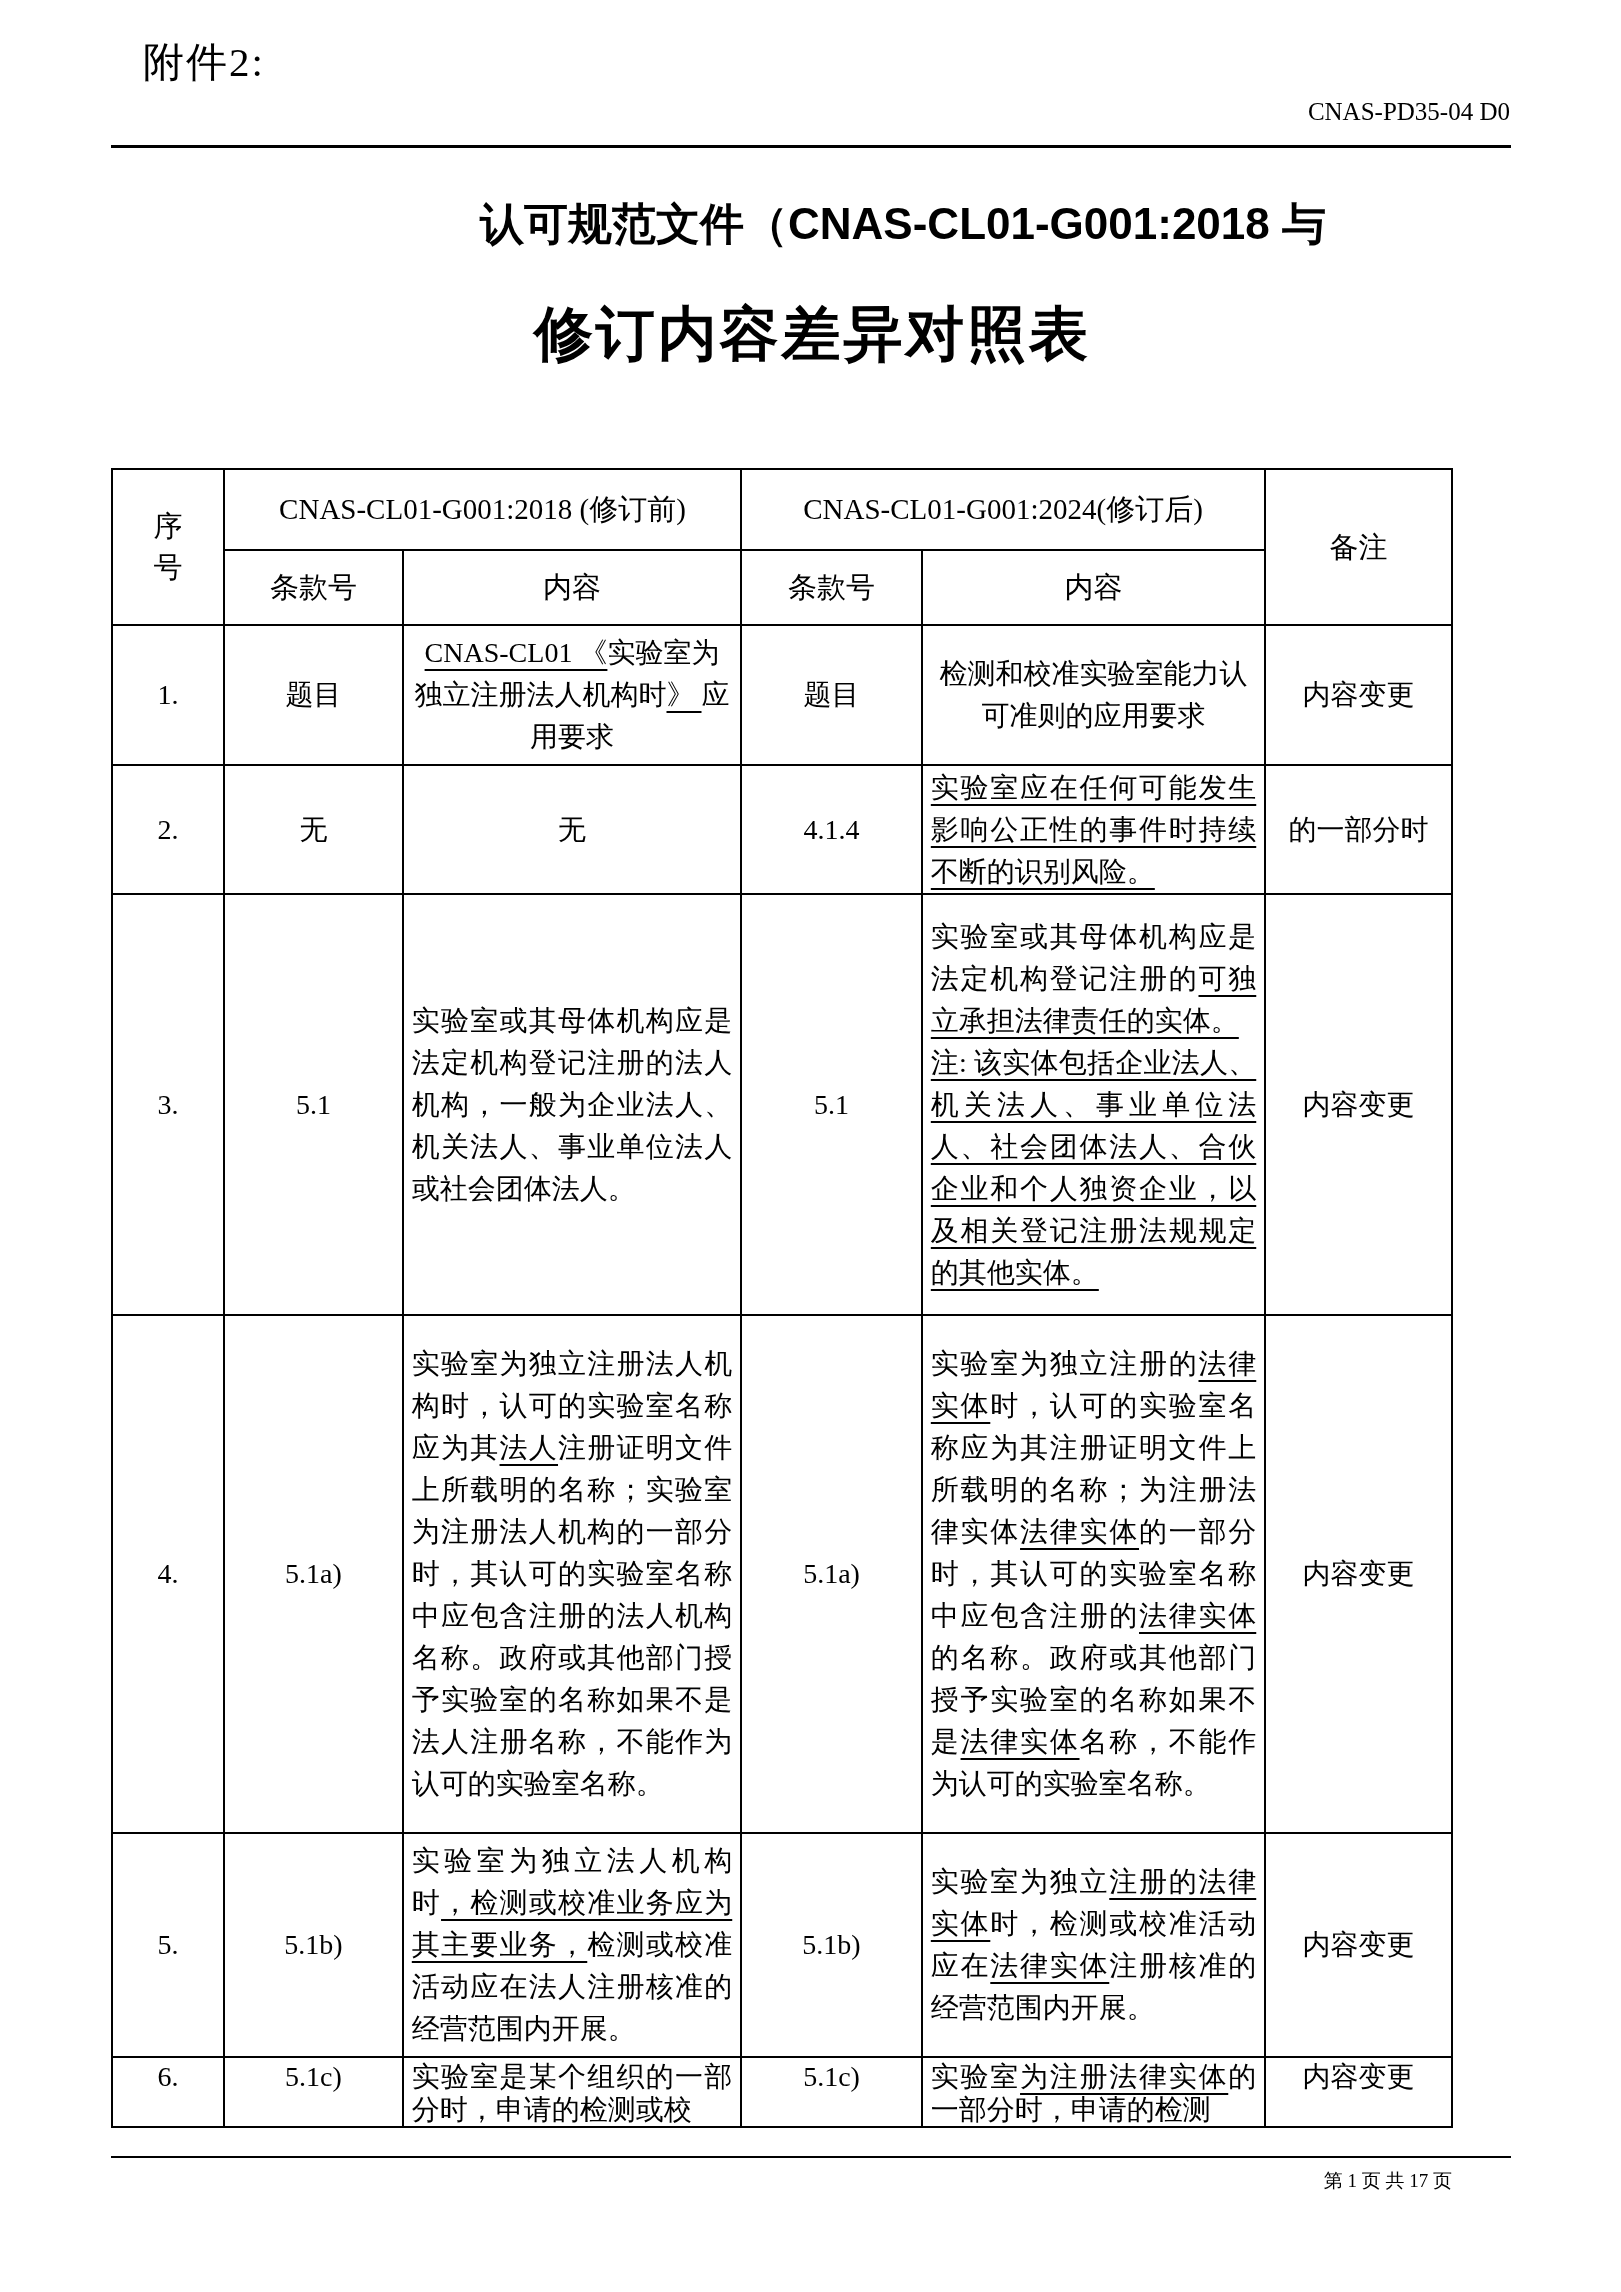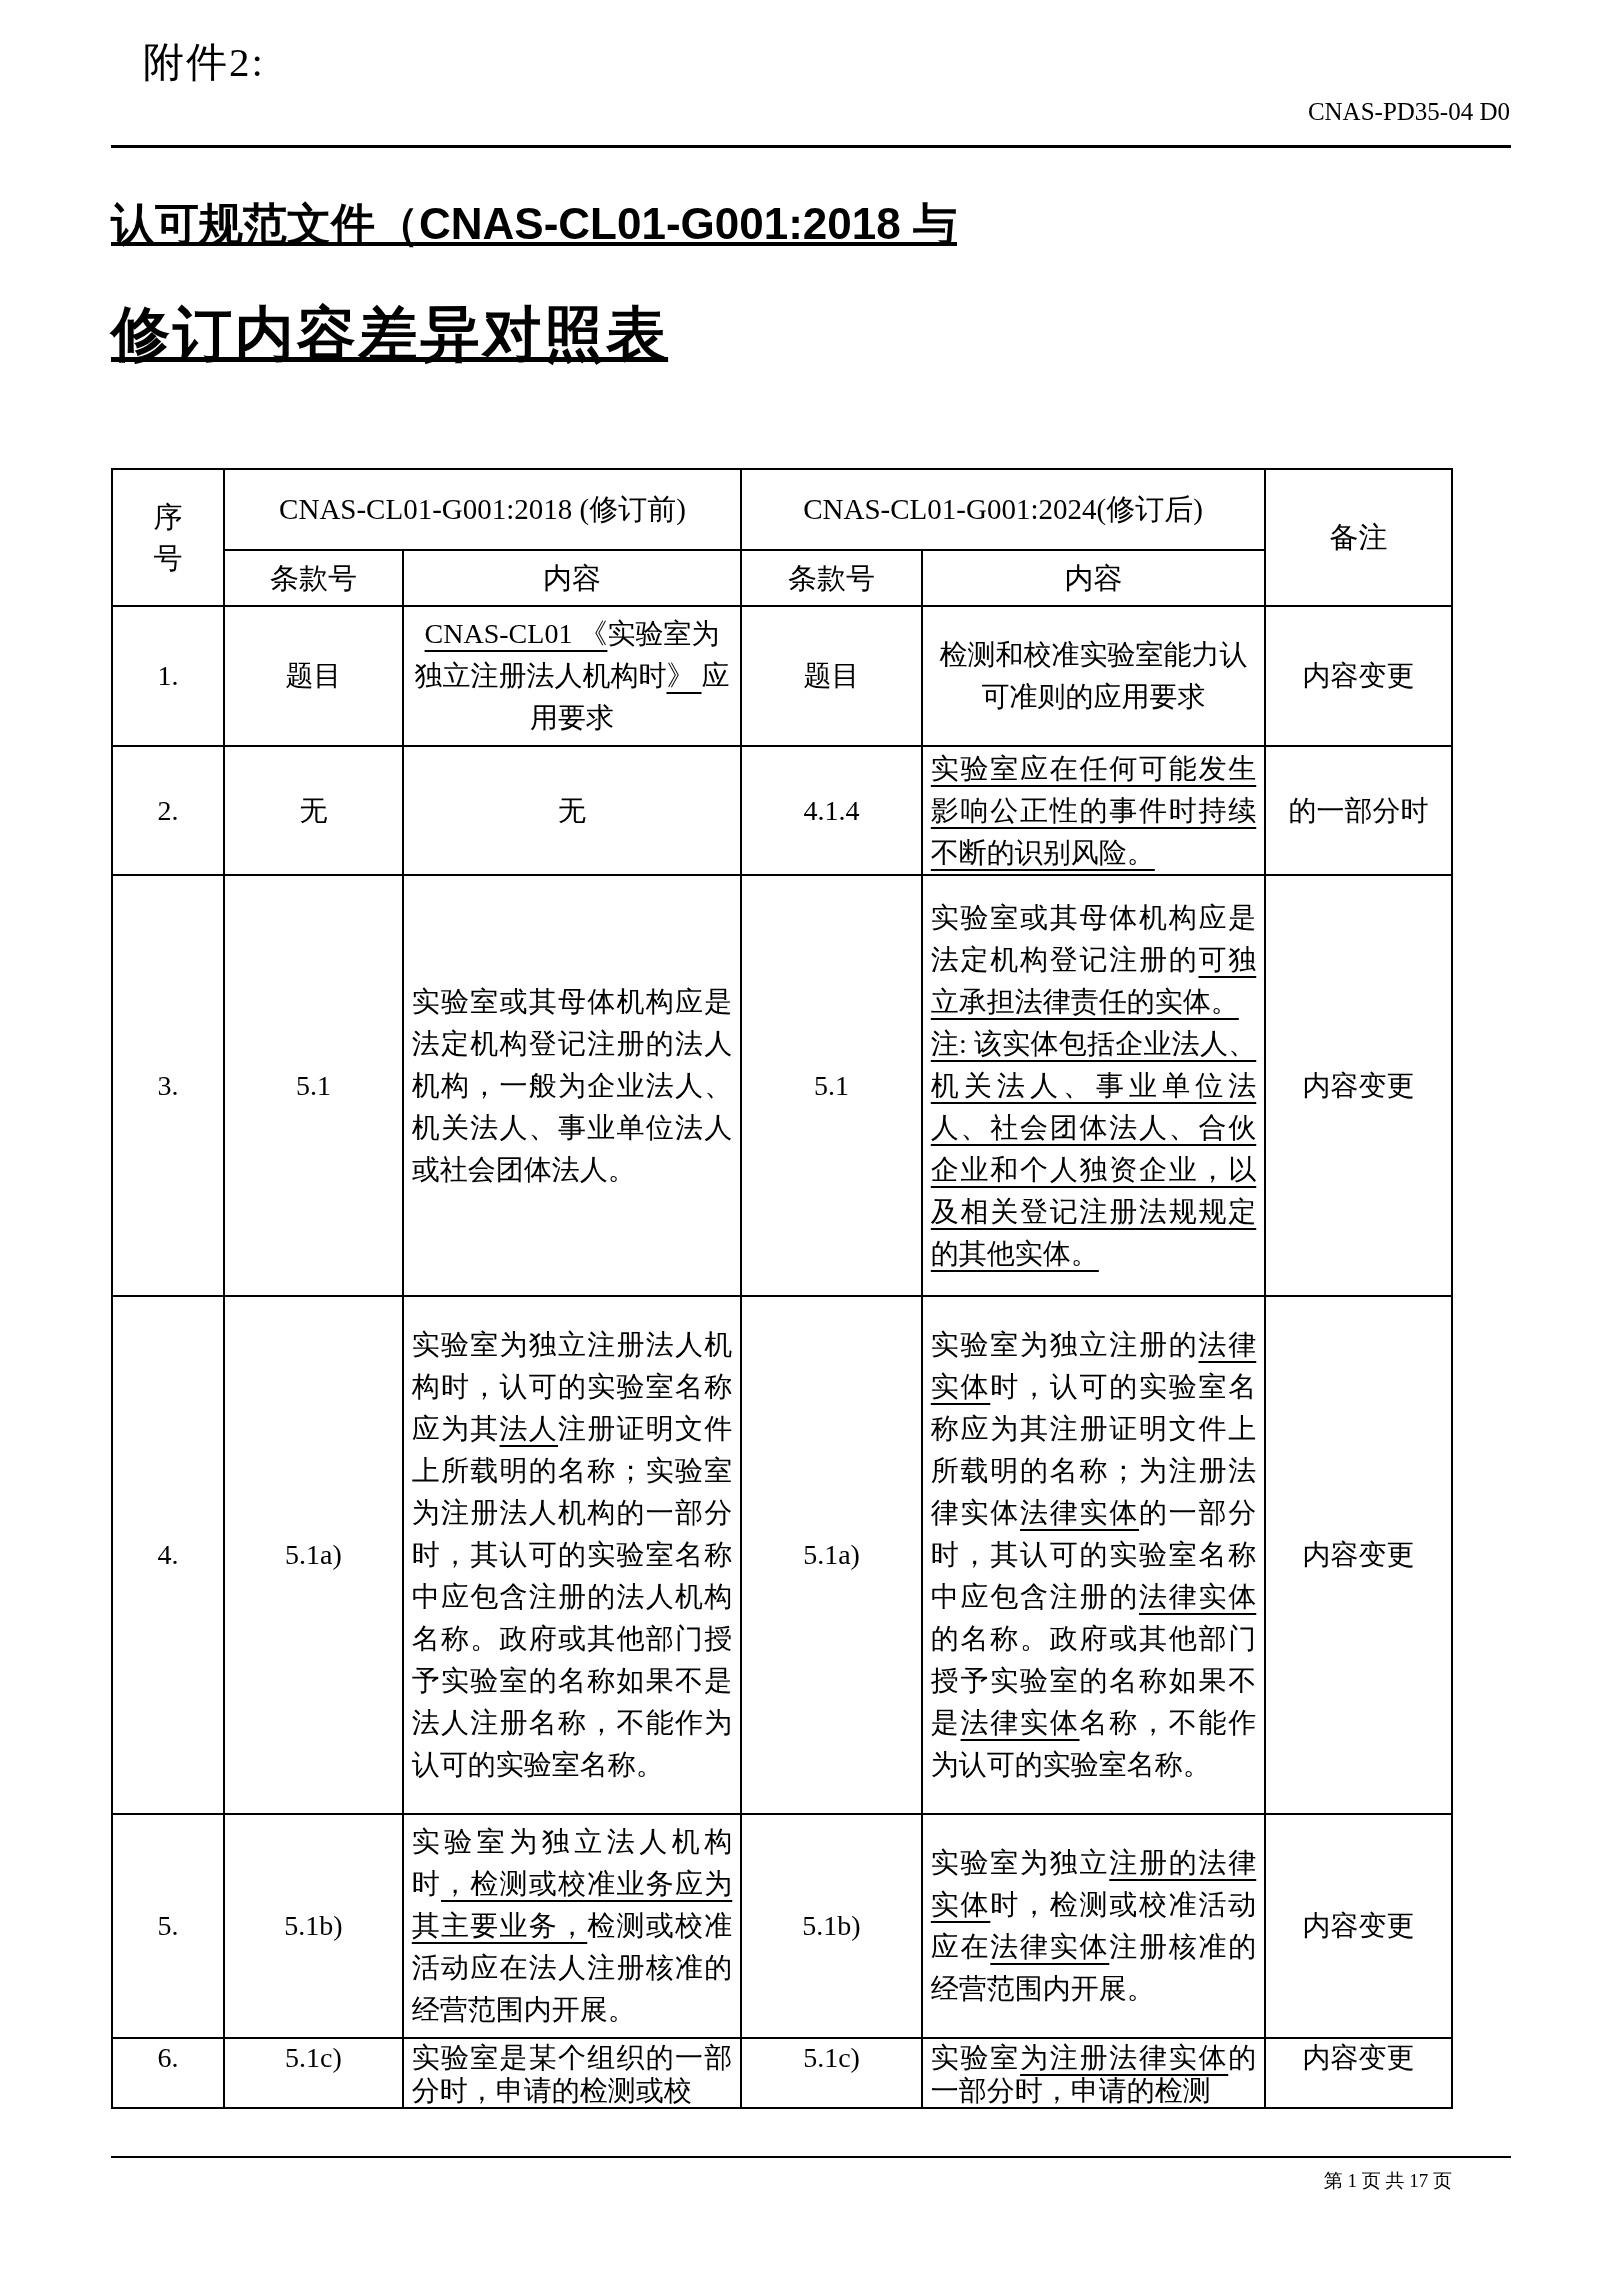--- a/index.html
+++ b/index.html
@@ -5,35 +5,35 @@
   html,body{margin:0;padding:0;}
   body{
     width:1621px;height:2293px;position:relative;background:#ffffff;color:#000;
     font-family:"Liberation Serif","DejaVu Serif",serif;overflow:hidden;
   }
   .attachment{position:absolute;left:143px;top:35px;font-size:41px;letter-spacing:2px;text-align:center;}
   .doccode{position:absolute;right:111px;top:98px;font-size:25px;}
   .headrule{position:absolute;left:111px;top:145px;width:1400px;height:2.9px;background:#000;}
   .titlewrap{position:absolute;left:111px;top:169px;width:1215px;
     font-family:"Liberation Sans","DejaVu Sans",sans-serif;font-weight:bold;font-size:44px;}
-  .titlewrap .tl{height:110px;line-height:110px;text-align:left;white-space:nowrap;text-decoration:underline;}
+  .titlewrap .tl{height:110px;line-height:110px;text-align:right;white-space:nowrap;}
   .titlewrap .tl2{margin-right:88px;}
   .titlewrap .tl3{margin-right:235px;font-size:59px;letter-spacing:2.9px;}
 
   table.maintable{
     position:absolute;left:111px;top:468px;width:1341px;
     border-collapse:collapse;table-layout:fixed;font-size:28px;
   }
   .maintable th,.maintable td{
     border:2px solid #000;padding:0 7.8px;vertical-align:middle;
     font-weight:normal;overflow:hidden;
   }
   .maintable th{text-align:center;font-size:29px;line-height:41px;}
   thead tr:nth-child(1){height:81px;}
-  thead tr:nth-child(2){height:56px;}
+  thead tr:nth-child(2){height:75px;}
   .seqhead{white-space:pre-line;line-height:43px;}
   tbody tr:nth-child(1){height:140px;}
   tbody tr:nth-child(2){height:129px;}
   tbody tr:nth-child(3){height:421px;}
   tbody tr:nth-child(4){height:518px;}
   tbody tr:nth-child(5){height:224px;}
   tbody tr:nth-child(6){height:67px;}
   tbody td{line-height:42px;}
   td.c{text-align:center;}
   td.cnt{text-align:justify;text-align-last:auto;}

